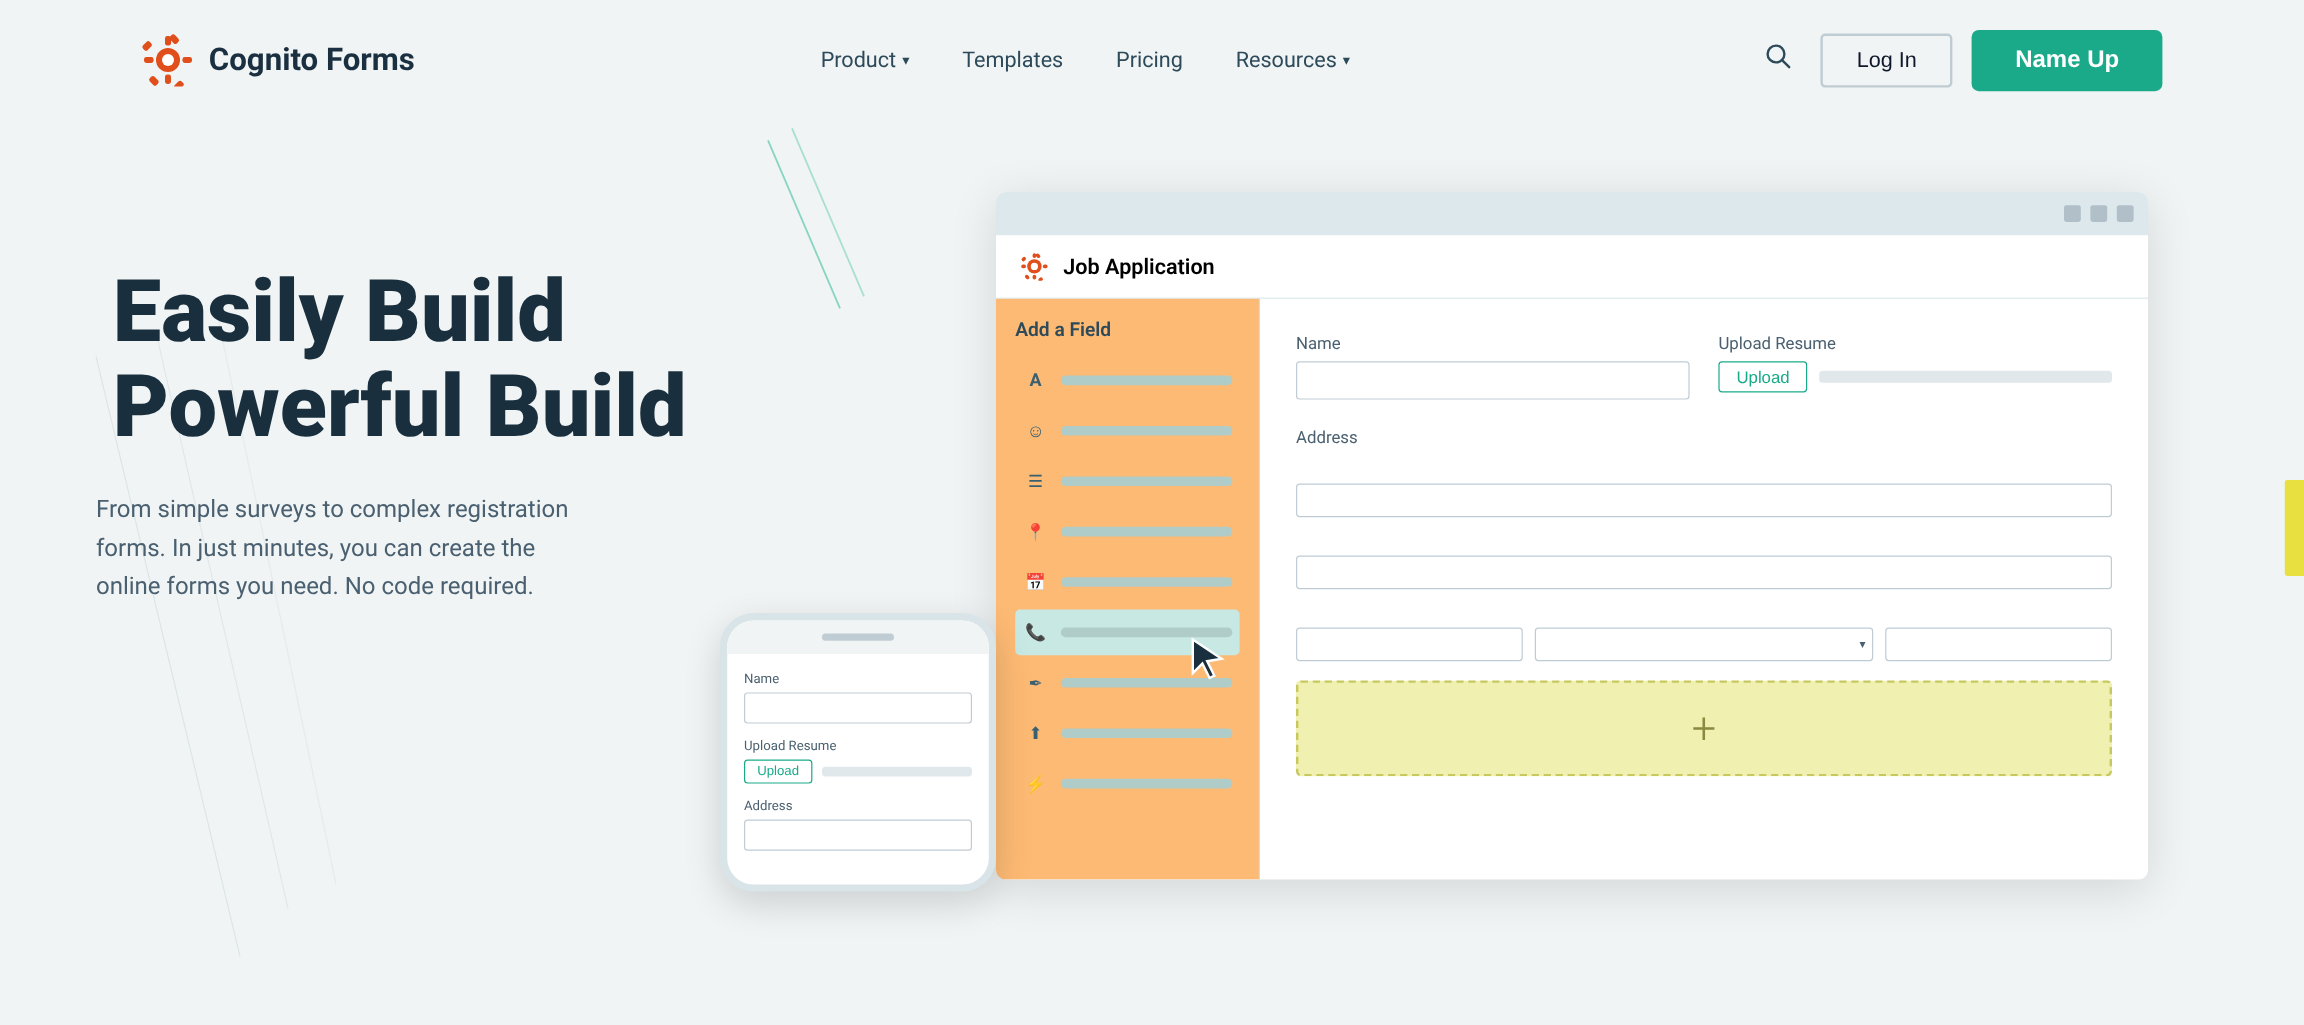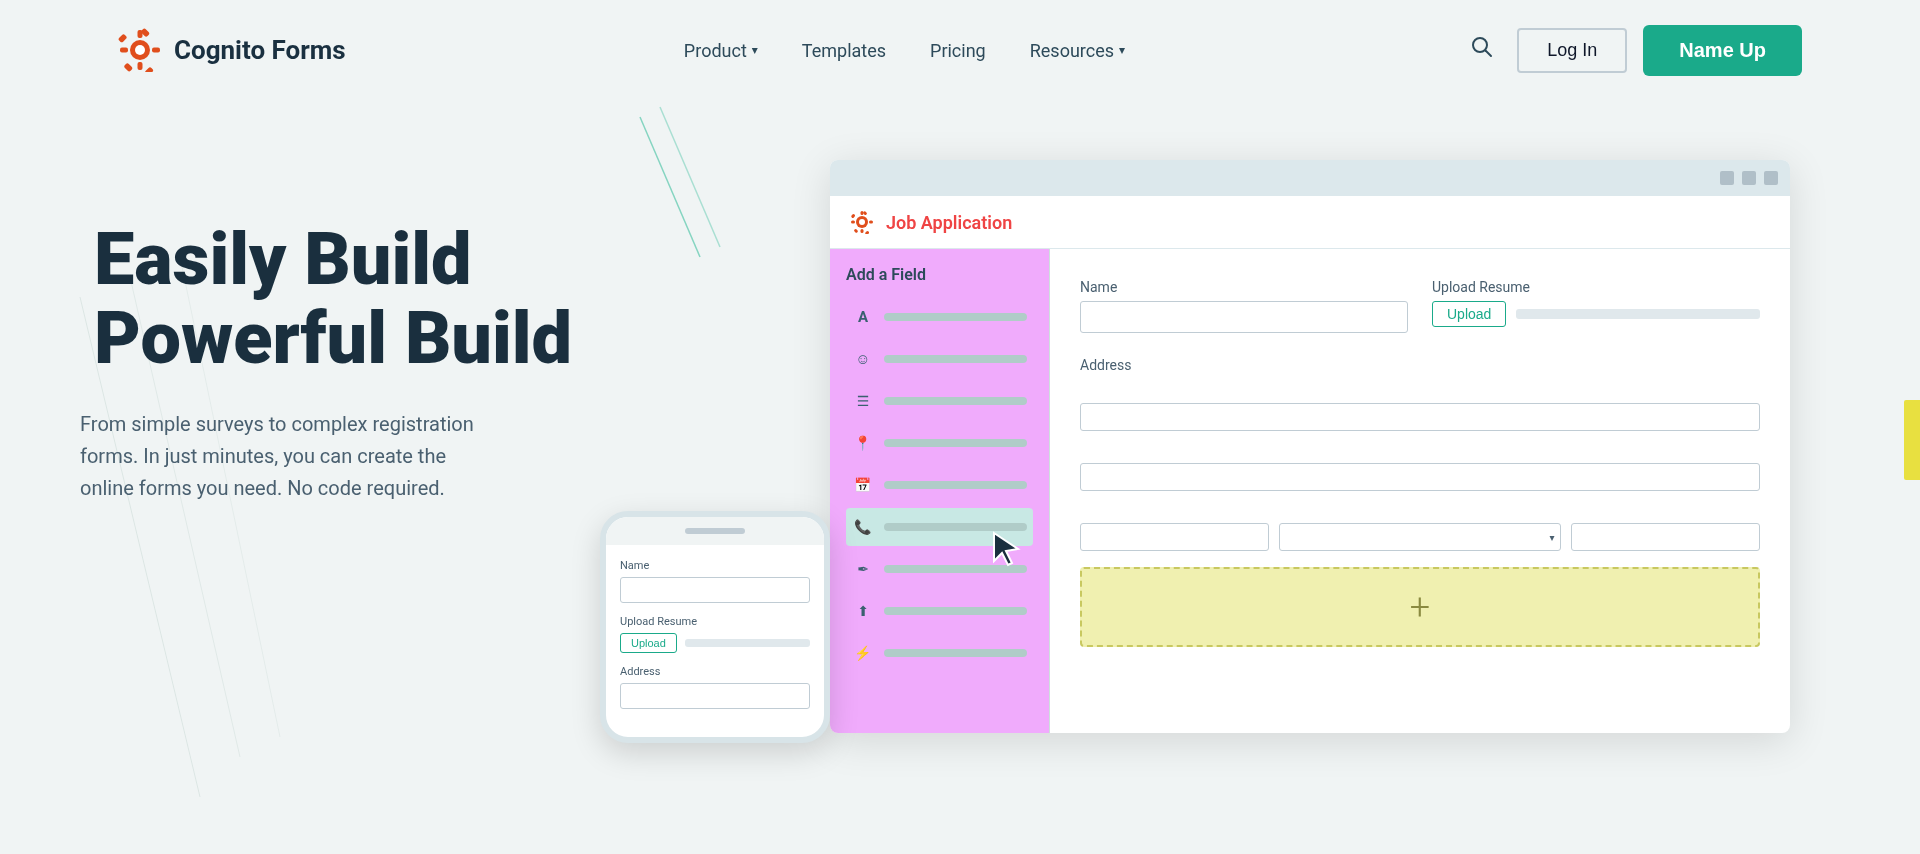--- a/index.html
+++ b/index.html
@@ -173,21 +173,21 @@
       background: #b0bfc8;
     }
     .window-content {
       display: flex;
       height: 484px;
     }
 
     
     .field-panel {
       width: 220px;
-      background: #f0abfc;
+      background: #fdba74;
       border-right: 1px solid #cde0dc;
       padding: 16px;
       flex-shrink: 0;
     }
     .field-panel-title {
       font-size: 16px;
       font-weight: 600;
       color: #2d4a5a;
       margin-bottom: 14px;
     }
@@ -334,21 +334,21 @@
     .form-title-bar {
       display: flex;
       align-items: center;
       gap: 12px;
       padding: 14px 20px;
       border-bottom: 1px solid #dce8ec;
     }
     .form-title-text {
       font-size: 18px;
       font-weight: 600;
-      color: #ef4444;
+      color: #000000;
     }
 
     
     .phone-mockup {
       position: absolute;
       bottom: -10px;
       left: -100px;
       width: 230px;
       background: #fff;
       border-radius: 28px;

